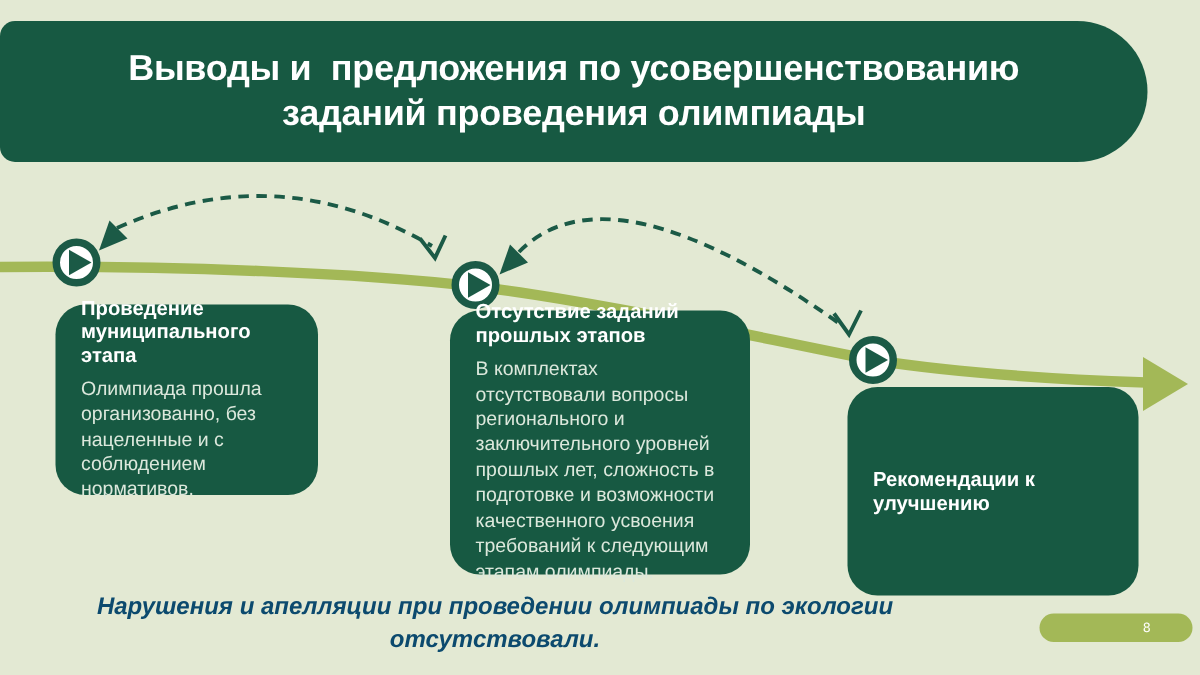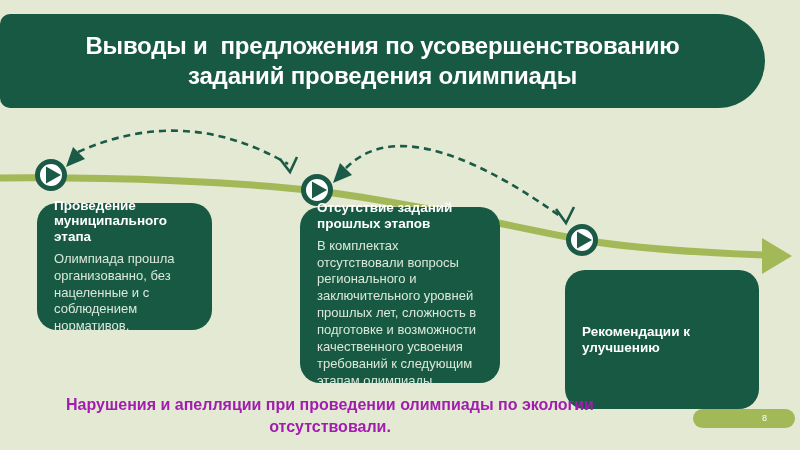--- a/index.html
+++ b/index.html
@@ -63,32 +63,33 @@
     color: #FFFFFF;
   }
   .card p {
     margin: 6px 0 0 0;
     font-size: 13px;
     line-height: 1.3;
     color: #DCE8DC;
   }
   .card-1 { left: 37px;  top: 203px; width: 175px; height: 127px; }
   .card-2 { left: 300px; top: 207px; width: 200px; height: 176px; }
-  .card-3 { left: 565px; top: 270px; width: 194px; height: 139px; }
+  .card-3 { left: 565px; top: 258px; width: 194px; height: 139px; }
 
   
   .footer-note {
     position: absolute;
     left: 15px; top: 394px;
     width: 630px;
     text-align: center;
-    color: #a21caf;
+    color: #0c4a6e;
     font-size: 16px;
     font-weight: bold;
     line-height: 1.35;
+    font-style: italic;
   }
 
   
   .page-pill {
     position: absolute;
     left: 693px; top: 409px;
     width: 102px; height: 19px;
     background: #A3B857;
     border-radius: 10px;
     display: flex;

